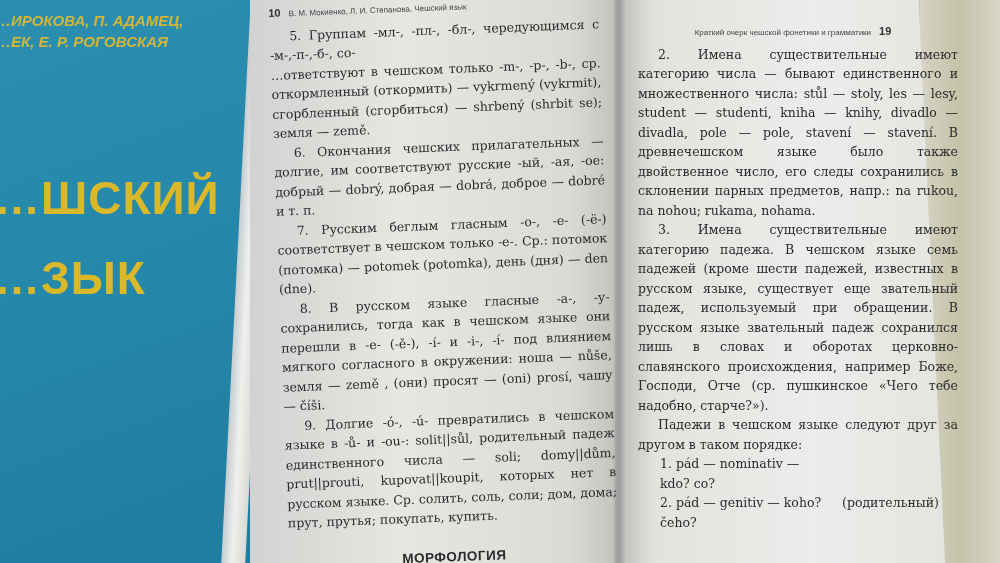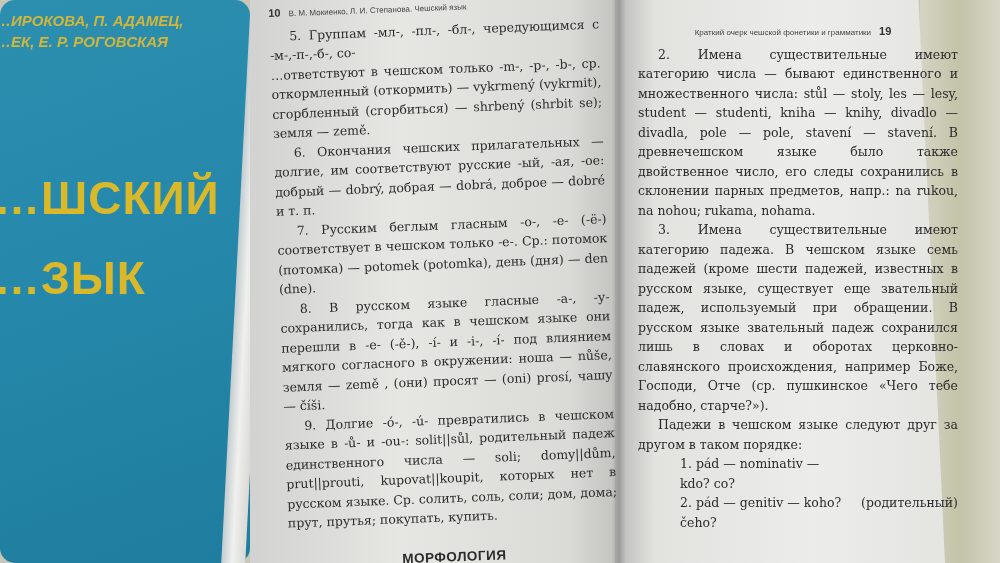--- a/index.html
+++ b/index.html
@@ -12,21 +12,20 @@
     }
     
     .bg-cloth {
       position: absolute; right: 0; top: 0; width: 80px; height: 563px;
       background: linear-gradient(90deg, #d6d4c4 0%, #c2c3a8 50%, #d8d7c8 100%);
     }
     
     .cover {
       position: absolute; left: 0; top: 0; width: 250px; height: 563px;
       background: linear-gradient(160deg, #2c8fb0 0%, #2689ab 40%, #1f7d9f 100%);
-      border-radius: 15px;
     }
     .cover-authors {
       position: absolute; left: -4px; top: 10px;
       font-family: "Liberation Sans", sans-serif;
       font-style: italic; font-weight: bold;
       font-size: 15px; color: #d2b63a; line-height: 21px;
       white-space: nowrap;
     }
     .cover-title {
       position: absolute; left: -6px; top: 158px;
@@ -66,21 +65,21 @@
     }
     .page-num { font-family: "Liberation Sans", sans-serif; font-weight: bold; font-size: 11px; color: #333; }
     .run-head-right { justify-content: center; padding-right: 10px; }
     p { text-align: justify; }
     p.indent { text-indent: 20px; }
     .section-title {
       font-family: "Liberation Sans", sans-serif; font-weight: bold;
       text-align: center; font-size: 13.5px; margin: 20px 0 12px 0; letter-spacing: 0.5px;
     }
     .case-list { list-style: none; padding-left: 22px; }
-    .case-list li { display: flex; margin-left: 20px; }
+    .case-list li { display: flex; }
     .case-list .c-cz { width: 170px; }
     .case-list .c-ru { flex: 1; padding-left: 12px; }
   </style>
 </head>
 <body>
 
 <div class="bg-cloth"></div>
 
 <div class="cover">
   <div class="cover-authors">

